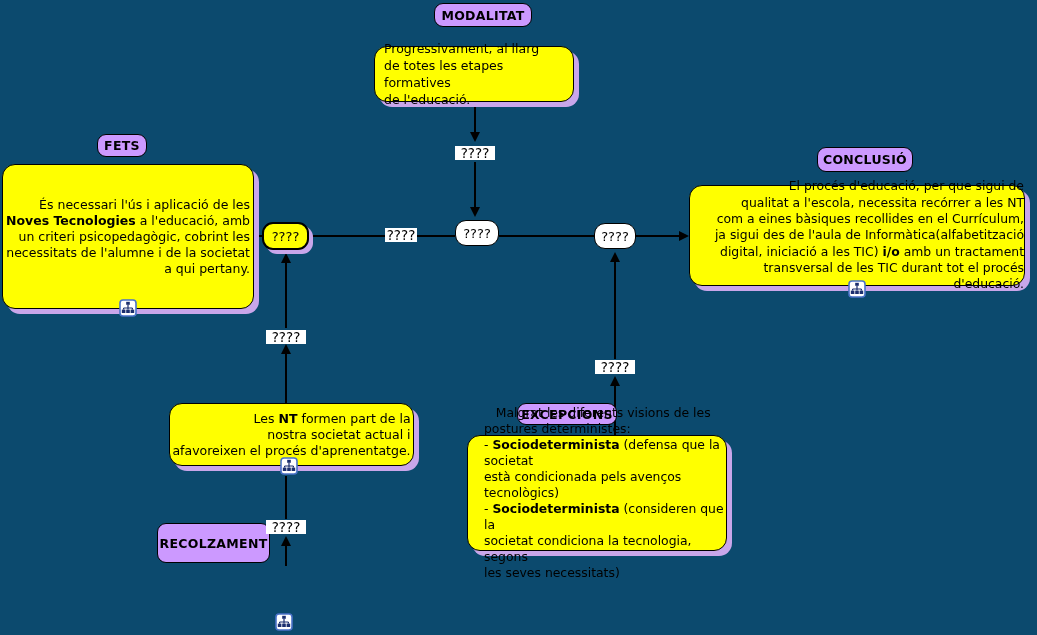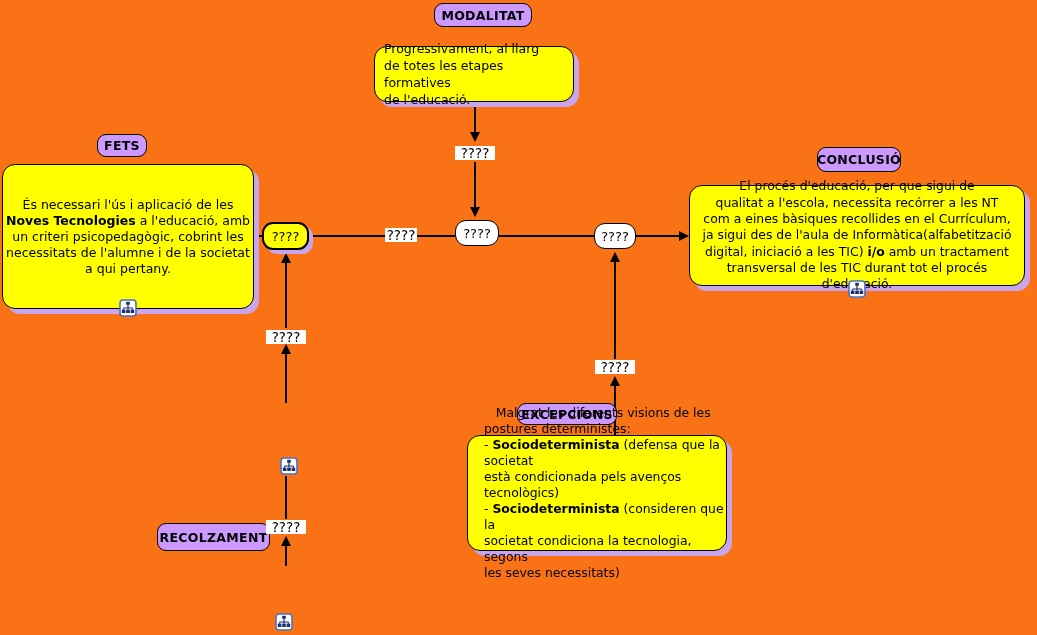--- a/index.html
+++ b/index.html
@@ -1,31 +1,31 @@
 <!DOCTYPE html>
 <html><head>
 <meta charset="utf-8">
 <style>
   html,body{margin:0;padding:0;background:#ffffff;}
   .canvas{
-    position:relative;width:1037px;height:635px;background:#f97316;overflow:hidden;
+    position:relative;width:1037px;height:635px;background:#0c4a6e;overflow:hidden;
     font-family:"DejaVu Sans","Liberation Sans",sans-serif;color:#000;
   }
   
   .tag{
     position:absolute;background:#cc99ff;border:1.5px solid #000;border-radius:9px;
     display:flex;align-items:center;justify-content:center;
     font-weight:bold;font-size:12.5px;letter-spacing:.3px;box-sizing:border-box;
   }
   
   .concept{
     position:absolute;background:#ffff00;border:1.5px solid #000;border-radius:13px;
     box-shadow:5px 5px 0 #c9a6ea;box-sizing:border-box;
     display:flex;align-items:center;justify-content:center;
-    font-size:12.5px;line-height:16px;text-align:center;white-space:pre-line;
+    font-size:12.5px;line-height:16px;text-align:right;white-space:pre-line;
   }
   .concept.align-left{justify-content:flex-start;text-align:left;}
   
   .link-node{
     position:absolute;background:#ffffff;border:1.6px solid #000;border-radius:11px;
     display:flex;align-items:center;justify-content:center;
     font-size:13px;box-sizing:border-box;
   }
   .link-node.filled{background:#ffff00;border-width:2px;box-shadow:4px 4px 0 #c9a6ea;}
   
@@ -72,41 +72,44 @@
   <div class="arr up" style="left:281px;top:536px;"></div>
   <div class="vline" style="left:285px;top:545px;height:21px;"></div>
 
   <div class="arr up" style="left:610px;top:252px;"></div>
   <div class="vline" style="left:614px;top:261px;height:98px;"></div>
   <div class="arr up" style="left:610px;top:376px;"></div>
   <div class="vline" style="left:614px;top:385px;height:50px;"></div>
 
   <div class="tag" style="left:434px;top:3px;width:98px;height:24px;">MODALITAT</div>
   <div class="tag" style="left:97px;top:134px;width:50px;height:23px;">FETS</div>
-  <div class="tag" style="left:817px;top:147px;width:84px;height:25px;">CONCLUSIÓ</div>
-  <div class="tag" style="left:157px;top:523px;width:113px;height:28px;">RECOLZAMENT</div>
+  <div class="tag" style="left:817px;top:147px;width:96px;height:25px;">CONCLUSIÓ</div>
+  <div class="tag" style="left:157px;top:523px;width:113px;height:40px;">RECOLZAMENT</div>
   <div class="tag" style="left:477px;top:403px;width:100px;height:22px;margin-left:40px;">EXCEPCIONS</div>
 
   <div class="concept" style="left:2px;top:164px;width:252px;height:145px;"><span><span>És necessari l'ús i aplicació de les
 </span><b>Noves Tecnologies</b><span> a l'educació, amb
 un criteri psicopedagògic, cobrint les
 necessitats de l'alumne i de la societat
 a qui pertany.</span></span></div>
 
   <div class="concept align-left" style="left:374px;top:46px;width:200px;height:56px;padding-left:9px;line-height:17px;"><span><span>Progressivament, al llarg
 de totes les etapes formatives
 de l'educació.</span></span></div>
 
   <div class="concept" style="left:689px;top:185px;width:336px;height:101px;font-size:12.4px;line-height:16.3px;"><span><span>El procés d'educació, per que sigui de
 qualitat a l'escola, necessita recórrer a les NT
 com a eines bàsiques recollides en el Currículum,
 ja sigui des de l'aula de Informàtica(alfabetització
 digital, iniciació a les TIC) </span><b>i/o</b><span> amb un tractament
 transversal de les TIC durant tot el procés d'educació.</span></span></div>
 
+  <div class="concept" style="left:169px;top:403px;width:245px;height:63px;"><span><span>Les </span><b>NT</b><span> formen part de la
+nostra societat actual i
+afavoreixen el procés d'aprenentatge.</span></span></div>
 
 
   <div class="concept align-left" style="left:467px;top:435px;width:260px;height:116px;padding-left:16px;font-size:12.4px;"><span><span>&nbsp;&nbsp;&nbsp;Malgrat les diferents visions de les
 postures deterministes:
 - </span><b>Sociodeterminista</b><span> (defensa que la societat
 està condicionada pels avenços tecnològics)
 - </span><b>Sociodeterminista</b><span> (consideren que la
 societat condiciona la tecnologia, segons
 les seves necessitats)</span></span></div>
 

